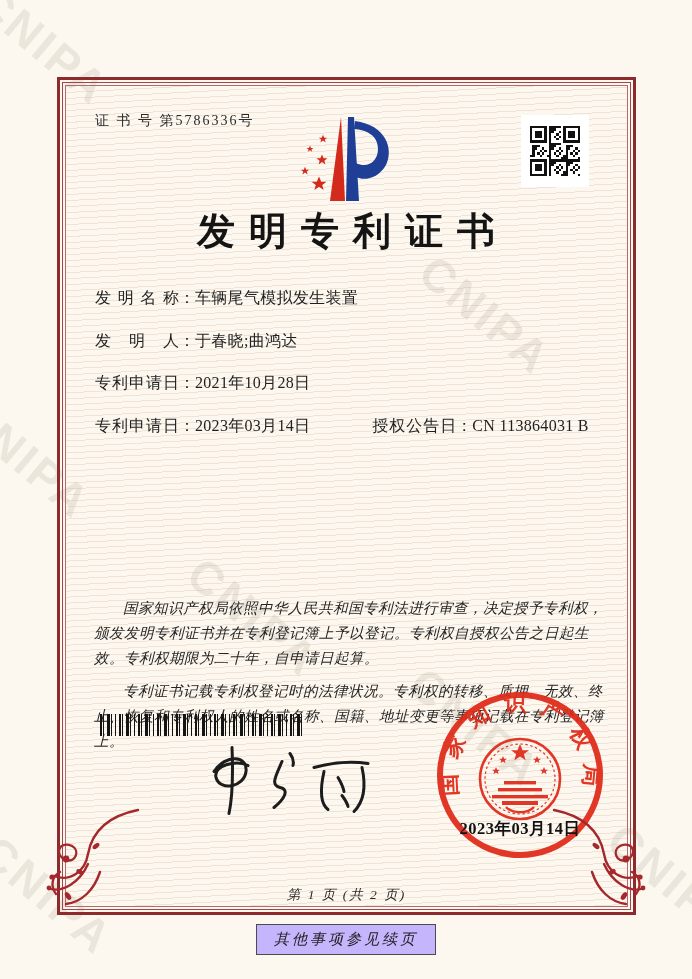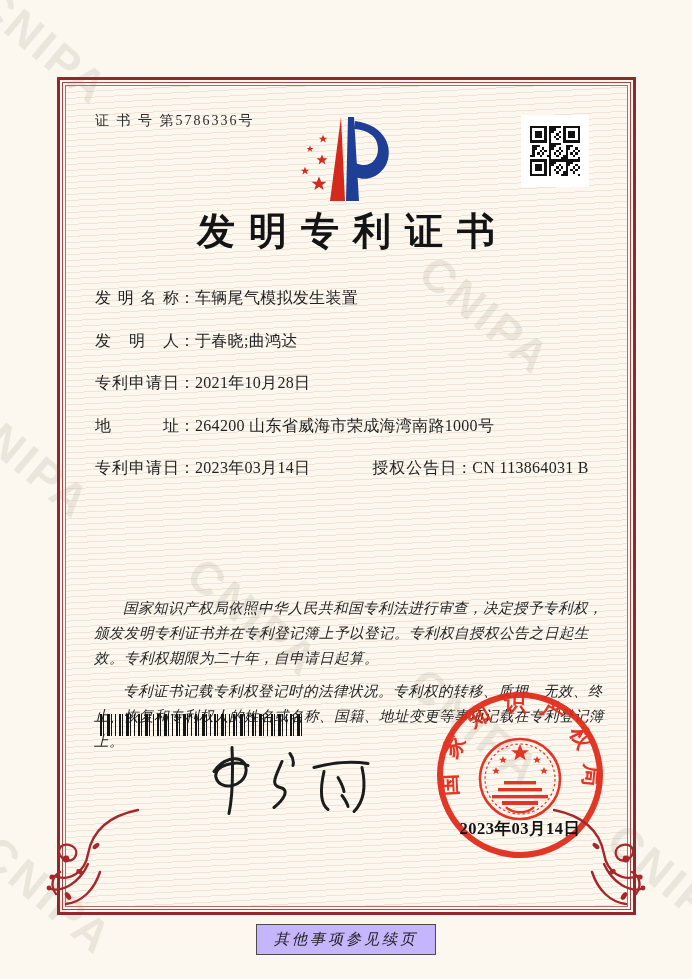--- a/index.html
+++ b/index.html
@@ -293,23 +293,20 @@
     <div class="frow">
       <span class="flabel">发明名称</span><span class="fcolon">：</span><span class="fvalue">车辆尾气模拟发生装置</span>
     </div>
     <div class="frow">
       <span class="flabel">发明人</span><span class="fcolon">：</span><span class="fvalue">于春晓;曲鸿达</span>
     </div>
     <div class="frow">
       <span class="flabel">专利申请日</span><span class="fcolon">：</span><span class="fvalue">2021年10月28日</span>
     </div>
     <div class="frow">
-      <span class="flabel">地址</span><span class="fcolon">：</span><span class="fvalue">264200 山东省威海市荣成海湾南路1000号</span>
-    </div>
-    <div class="frow">
       <span class="flabel">专利申请日</span><span class="fcolon">：</span><span class="fvalue">2023年03月14日</span><span class="flabel fpair2">授权公告日</span><span class="fcolon">：</span><span class="fvalue">CN 113864031 B</span>
     </div>
   </div>
 
   <div class="body-text">
     <p>国家知识产权局依照中华人民共和国专利法进行审查，决定授予专利权，颁发发明专利证书并在专利登记簿上予以登记。专利权自授权公告之日起生效。专利权期限为二十年，自申请日起算。</p>
     <p>专利证书记载专利权登记时的法律状况。专利权的转移、质押、无效、终止、恢复和专利权人的姓名或名称、国籍、地址变更等事项记载在专利登记簿上。</p>
   </div>
 
   <div class="barcode"></div>
@@ -346,15 +343,16 @@
       <path d="M0,-9 L2.6,-2.8 L9,-2.8 L3.9,1.1 L5.6,7.3 L0,3.4 L-5.6,7.3 L-3.9,1.1 L-9,-2.8 L-2.6,-2.8 Z" transform="translate(112,84) scale(0.45)" stroke="none"></path>
       <rect x="72" y="94" width="32" height="3.4" stroke="none"></rect>
       <rect x="66" y="101" width="44" height="3.4" stroke="none"></rect>
       <rect x="60" y="108" width="56" height="3.4" stroke="none"></rect>
       <rect x="70" y="114" width="36" height="4" stroke="none"></rect>
       <path d="M74,120 A16 10 0 0 0 102,120" fill="none" stroke-width="2.4"></path>
     </g>
   </svg>
   <div class="seal-date">2023年03月14日</div>
 
+  <div class="page-info">第 1 页 (共 2 页)</div>
   <div class="cont-box">其他事项参见续页</div>
 
 </div>
 
 </body></html>

